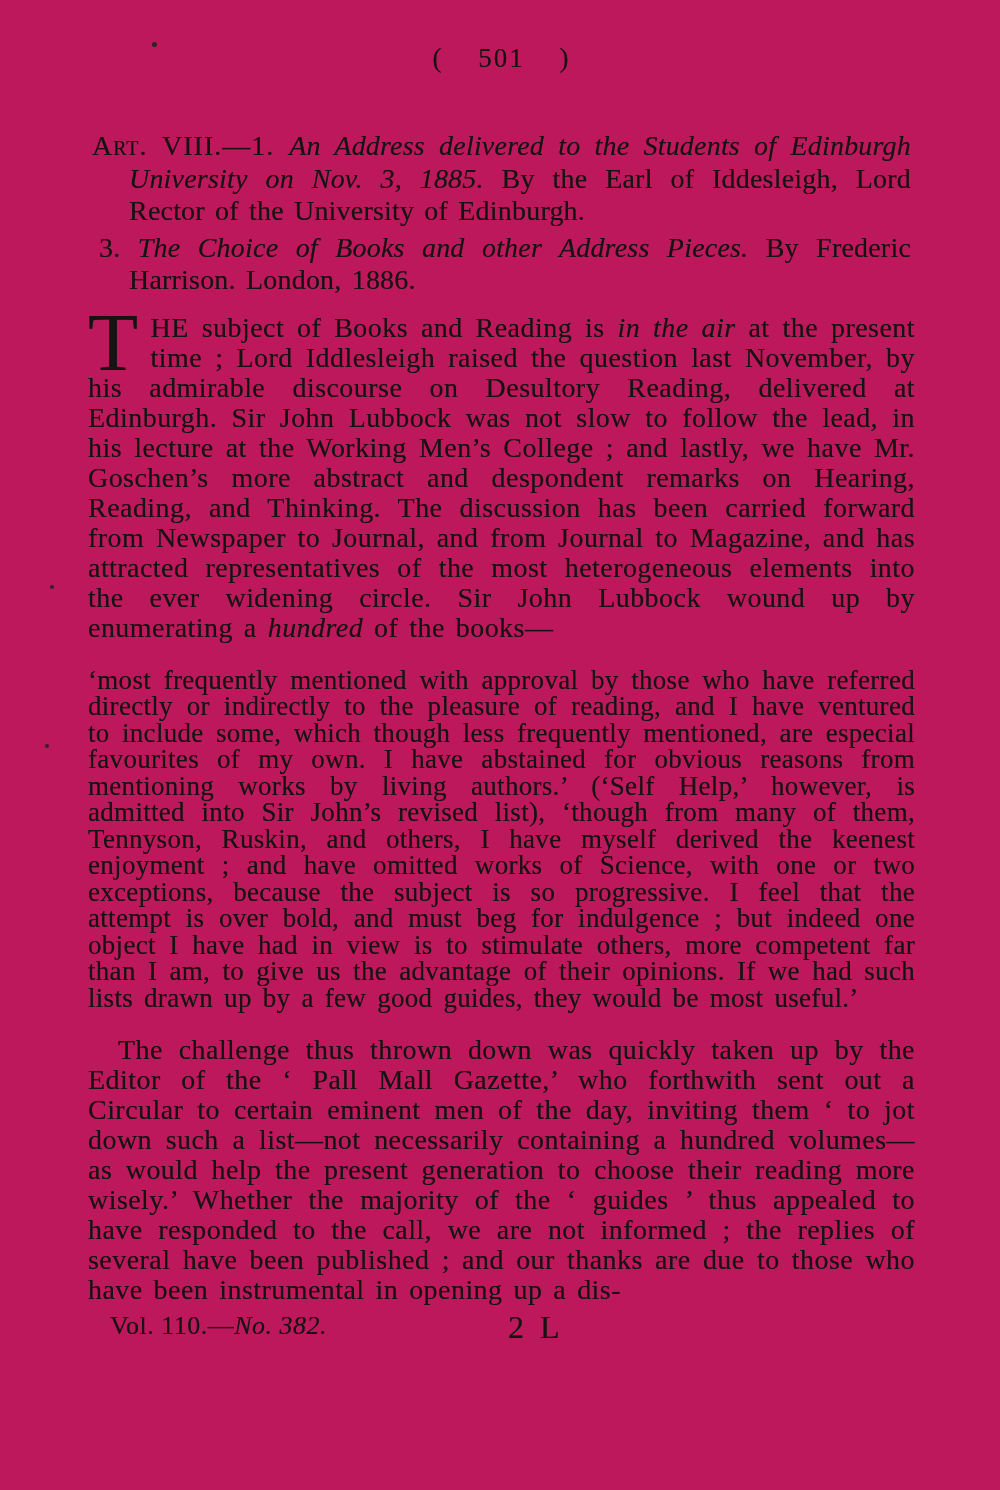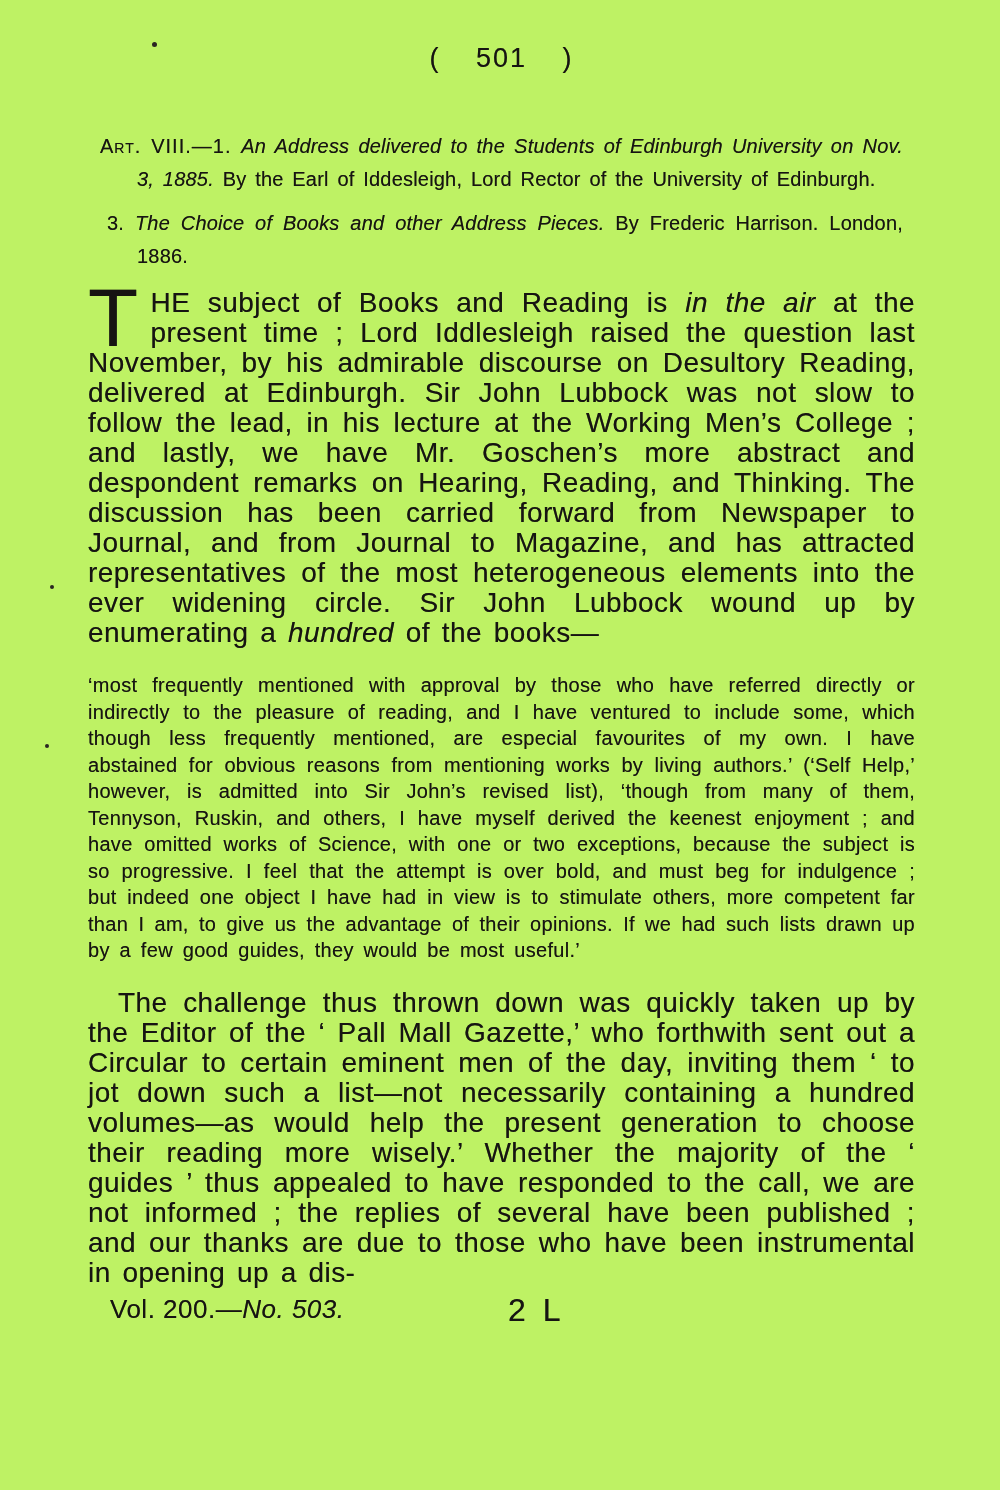--- a/index.html
+++ b/index.html
@@ -1,38 +1,38 @@
 <!DOCTYPE html>
 <html><head>
 <meta charset="utf-8">
 <style>
   html,body{margin:0;padding:0;background:#e9e7e2;}
   .page{
     position:relative;
     width:1000px;height:1490px;
     margin:0 auto;
-    background:#bef264;
+    background:#be185d;
     overflow:hidden;
     box-sizing:border-box;
     padding:42px 85px 0 88px;
-    font-family:Liberation Sans, sans-serif;
+    font-family:Liberation Serif, serif;
     color:#161412;
     text-shadow:0 0 0.4px rgba(20,16,12,.55);
   }
   .pagenum{
     text-align:center;
     font-size:27px;
     line-height:32px;
     word-spacing:26px;
     letter-spacing:2px;
     margin:0 0 56px 0;
   }
   .heading p{
-    margin:12px;
-    font-size:20px;
+    margin:4px;
+    font-size:28px;
     line-height:32.5px;
     text-align:justify;
     letter-spacing:.2px;
     word-spacing:3px;
   }
   .hang{padding-left:37px;text-indent:-37px;}
   .hang.num{text-indent:-30px;}
   p.bodytext{
     margin:0;
     font-size:28px;
@@ -46,21 +46,21 @@
   .dropcap{
     float:left;
     font-size:82px;
     line-height:56px;
     padding:2px 12px 0 0;
     text-indent:0;
     font-weight:normal;
   }
   p.quote{
     margin:24px 0 0 0;
-    font-size:20px;
+    font-size:27px;
     line-height:26.5px;
     text-align:justify;
     letter-spacing:.3px;
     word-spacing:4px;
   }
   .footer{
     position:relative;
     margin-top:4px;
     font-size:26px;
     line-height:34px;
@@ -94,21 +94,21 @@
     <p class="hang num"><span class="run-roman">3. </span><span class="run-italic">The Choice of Books and other Address Pieces.</span><span class="run-roman"> By Frederic Harrison. London, 1886.</span></p>
   </div>
 
   <p class="bodytext p1"><span class="dropcap">T</span><span><span class="run-roman">HE subject of Books and Reading is </span><span class="run-italic">in the air</span><span class="run-roman"> at the present time ; Lord Iddlesleigh raised the question last November, by his admirable discourse on Desultory Reading, delivered at Edinburgh. Sir John Lubbock was not slow to follow the lead, in his lecture at the Working Men’s College ; and lastly, we have Mr. Goschen’s more abstract and despondent remarks on Hearing, Reading, and Thinking. The discussion has been carried forward from Newspaper to Journal, and from Journal to Magazine, and has attracted representatives of the most heterogeneous elements into the ever widening circle. Sir John Lubbock wound up by enumerating a </span><span class="run-italic">hundred</span><span class="run-roman"> of the books—</span></span></p>
 
   <p class="quote"><span class="run-roman">‘most frequently mentioned with approval by those who have referred directly or indirectly to the pleasure of reading, and I have ventured to include some, which though less frequently mentioned, are especial favourites of my own. I have abstained for obvious reasons from mentioning works by living authors.’ (‘Self Help,’ however, is admitted into Sir John’s revised list), ‘though from many of them, Tennyson, Ruskin, and others, I have myself derived the keenest enjoyment ; and have omitted works of Science, with one or two exceptions, because the subject is so progressive. I feel that the attempt is over bold, and must beg for indulgence ; but indeed one object I have had in view is to stimulate others, more competent far than I am, to give us the advantage of their opinions. If we had such lists drawn up by a few good guides, they would be most useful.’</span></p>
 
   <p class="bodytext p2"><span class="run-roman">The challenge thus thrown down was quickly taken up by the Editor of the ‘ Pall Mall Gazette,’ who forthwith sent out a Circular to certain eminent men of the day, inviting them ‘ to jot down such a list—not necessarily containing a hundred volumes—as would help the present generation to choose their reading more wisely.’ Whether the majority of the ‘ guides ’ thus appealed to have responded to the call, we are not informed ; the replies of several have been published ; and our thanks are due to those who have been instrumental in opening up a dis-</span></p>
 
   <div class="footer">
-    <span class="vol"><span class="run-roman">Vol. 200.—</span><span class="run-italic">No. 503.</span></span>
+    <span class="vol"><span class="run-roman">Vol. 110.—</span><span class="run-italic">No. 382.</span></span>
     <span class="sig">2 L</span>
   </div>
 
   <div class="speck s1"></div>
   <div class="speck s2"></div>
   <div class="speck s3"></div>
 
 </div>
 
 </body></html>

